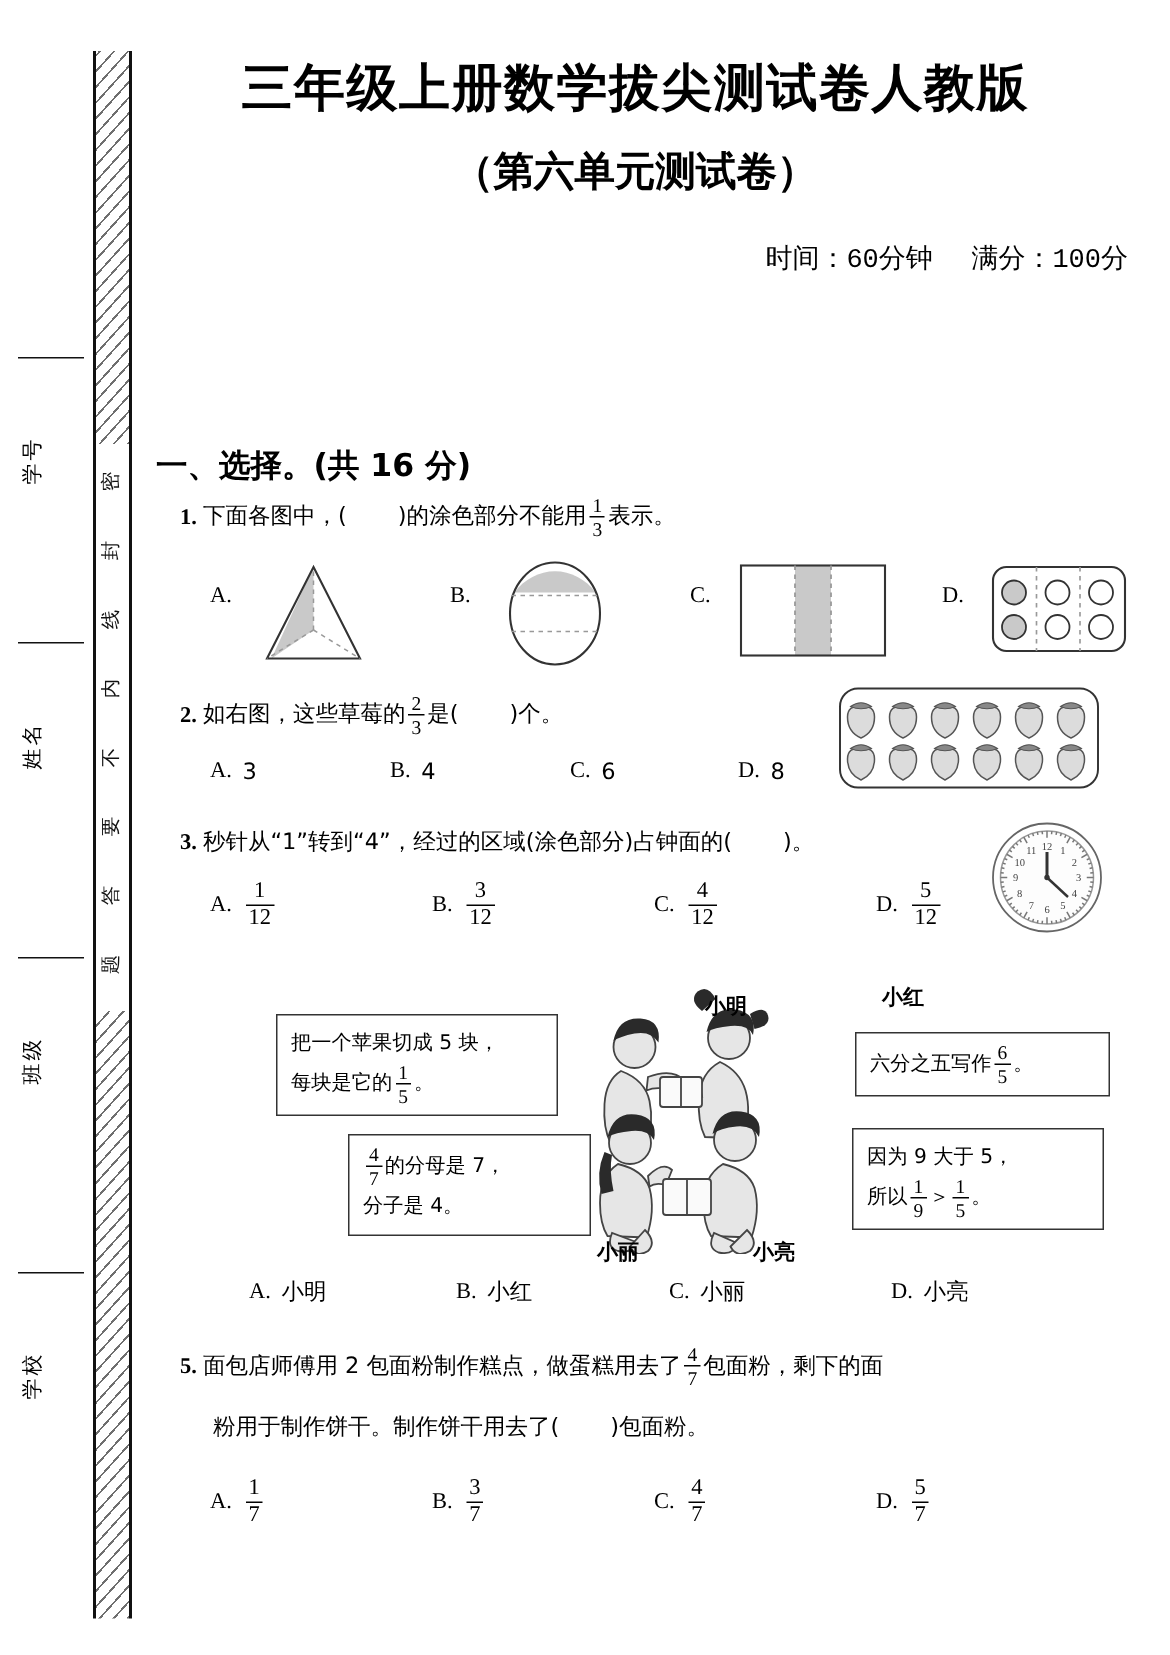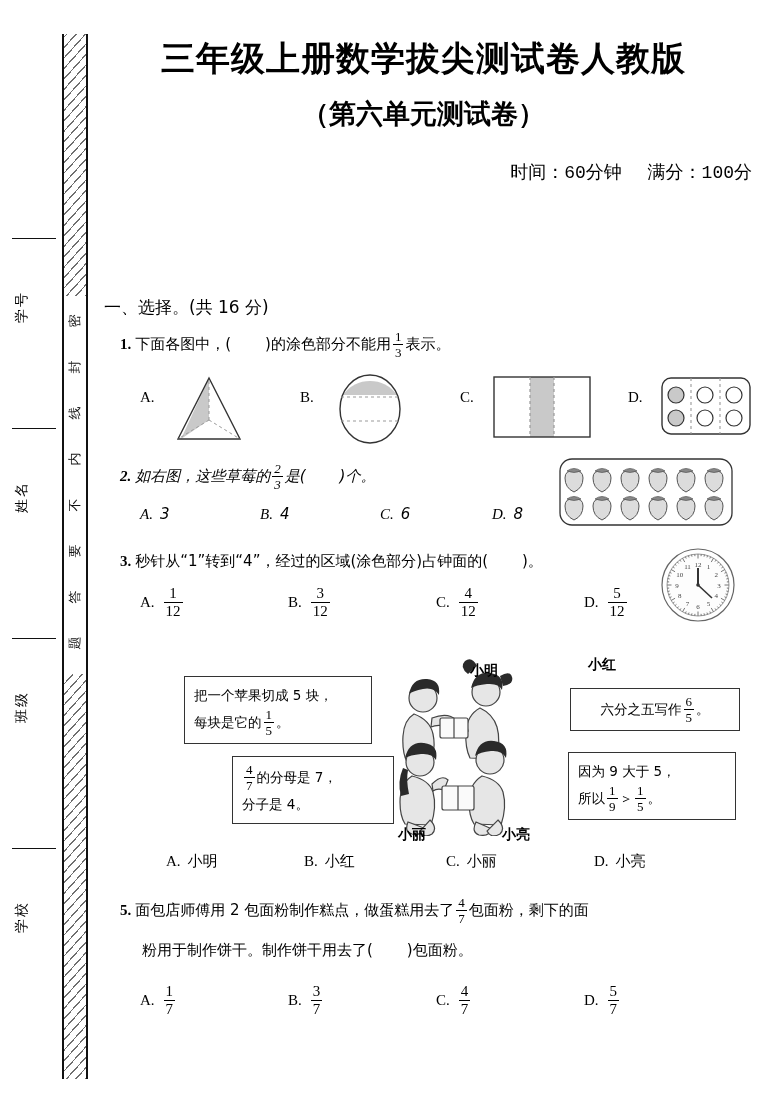--- a/index.html
+++ b/index.html
@@ -63,21 +63,21 @@
     position:absolute;left:8px;top:194px;width:648px;
     border-collapse:collapse;table-layout:fixed;
   }
   table.scoretable td{
     border:1px solid #222;height:33px;text-align:center;vertical-align:middle;
     font-size:17px;font-family:"DejaVu Sans","Liberation Sans",sans-serif;
   }
   table.scoretable td.head{width:108px;letter-spacing:3px;}
 
   .section-head{
-    position:absolute;left:8px;top:296px;font-size:17px;font-weight:normal;
+    position:absolute;left:8px;top:296px;font-size:21px;font-weight:bold;
     font-family:"DejaVu Sans","Liberation Sans",sans-serif;
   }
 
   .q{position:absolute;left:24px;width:640px;}
   .qtext{
     font-size:15px;line-height:26px;
     font-family:"DejaVu Sans","Liberation Sans",sans-serif;
   }
   .qnum{font-weight:bold;font-family:"Liberation Serif",serif;margin-right:4px;}
   .blank{display:inline-block;width:34px;}
@@ -219,21 +219,21 @@
         <circle class="shade" cx="16" cy="43" r="8"></circle>
           <circle class="ln" cx="16" cy="43" r="8" stroke-width="1.2"></circle>
         <circle class="ln" cx="45" cy="20" r="8" stroke-width="1.2"></circle>
         <circle class="ln" cx="45" cy="43" r="8" stroke-width="1.2"></circle>
         <circle class="ln" cx="74" cy="20" r="8" stroke-width="1.2"></circle>
         <circle class="ln" cx="74" cy="43" r="8" stroke-width="1.2"></circle>
       </svg>
     </div>
   </div>
 
-  <div class="q" style="top:462px;font-style:italic;">
+  <div class="q" style="top:462px;">
     <div class="qtext">
       <span class="qnum">2.</span><span>如右图，这些草莓的</span><span class="frac">
           <span class="num">2</span>
           <span class="den">3</span>
         </span><span>是(</span><span class="blank"></span><span>)个。</span>
     </div>
     <div class="opts" style="height:40px;margin-top:10px;">
       <div class="opt" style="left:20px;top:4px;">
         <span class="optlabel">A.</span>
         <span>3</span>
@@ -448,21 +448,21 @@
     <div class="name-tag" style="left:382px;top:192px;">小亮</div>
 
     <div class="bubble" style="left:64px;top:42px;width:168px;">
       <div>把一个苹果切成 5 块，</div>
       <div><span>每块是它的</span><span class="frac">
             <span class="num">1</span>
             <span class="den">5</span>
           </span><span>。</span></div>
     </div>
 
-    <div class="bubble" style="left:450px;top:54px;width:150px;text-align:center;">
+    <div class="bubble" style="left:450px;top:54px;width:150px;">
       <div><span>六分之五写作</span><span class="frac">
             <span class="num">6</span>
             <span class="den">5</span>
           </span><span>。</span></div>
     </div>
 
     <div class="bubble" style="left:112px;top:122px;width:142px;">
       <div><span class="frac">
             <span class="num">4</span>
             <span class="den">7</span>

